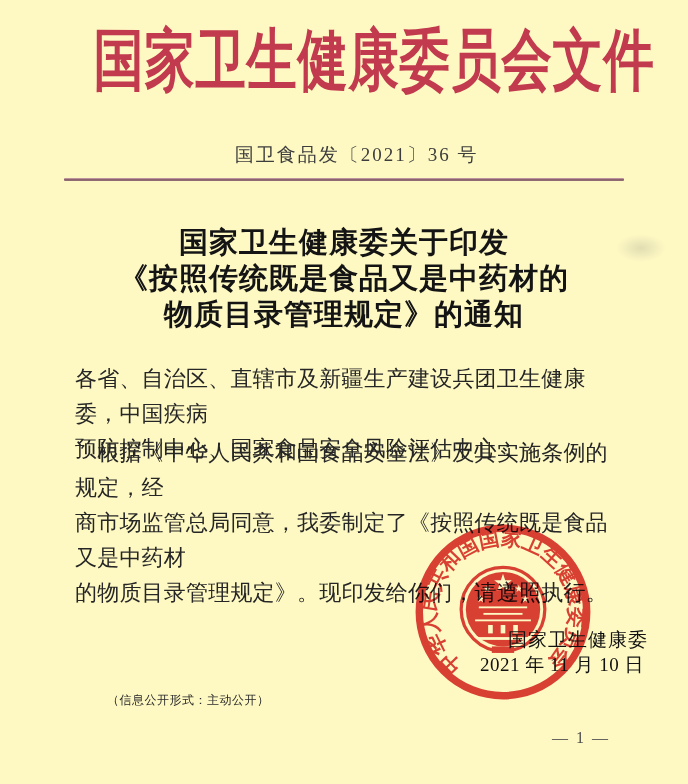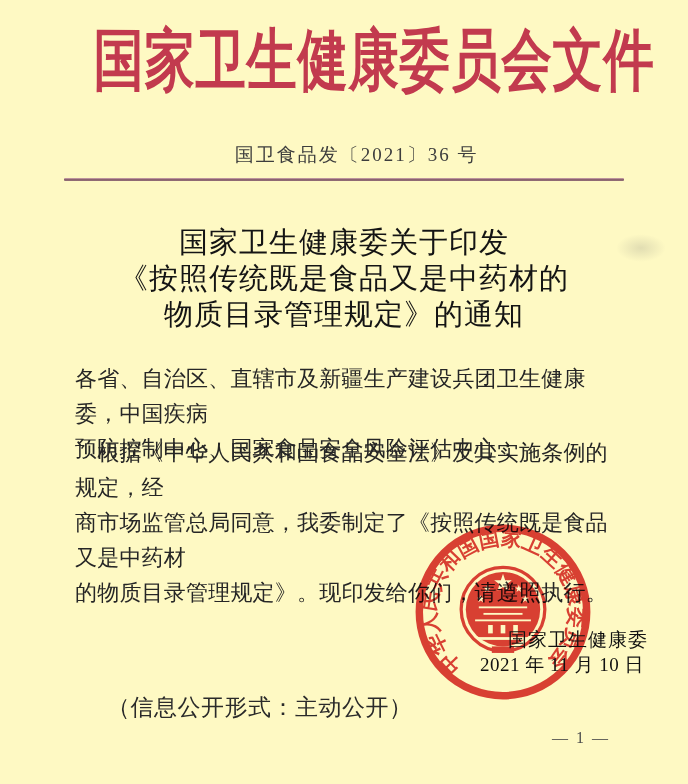--- a/index.html
+++ b/index.html
@@ -54,21 +54,21 @@
     border-radius: 1px;
   }
   
   .title {
     position: absolute;
     top: 224px; left: 0; right: 0;
     margin: 0;
     text-align: center;
     font-size: 29px;
     line-height: 36px;
-    font-weight: 400;
+    font-weight: 700;
     letter-spacing: 1px;
     color: #141414;
     white-space: pre-line;
   }
   
   .para {
     position: absolute;
     left: 75px;
     width: 552px;
     font-size: 22px;
@@ -104,21 +104,21 @@
     text-align: right;
     font-size: 19px;
     letter-spacing: 0.5px;
     color: #111;
     z-index: 4;
   }
   
   .disclosure {
     position: absolute;
     top: 692px; left: 107px;
-    font-size: 23px;
+    font-size: 12px;
     letter-spacing: 0.5px;
     color: #2a2a2a;
   }
   .pagenum {
     position: absolute;
     top: 729px; right: 78px;
     font-size: 16px;
     letter-spacing: 2px;
     color: #4d4d4d;
   }

